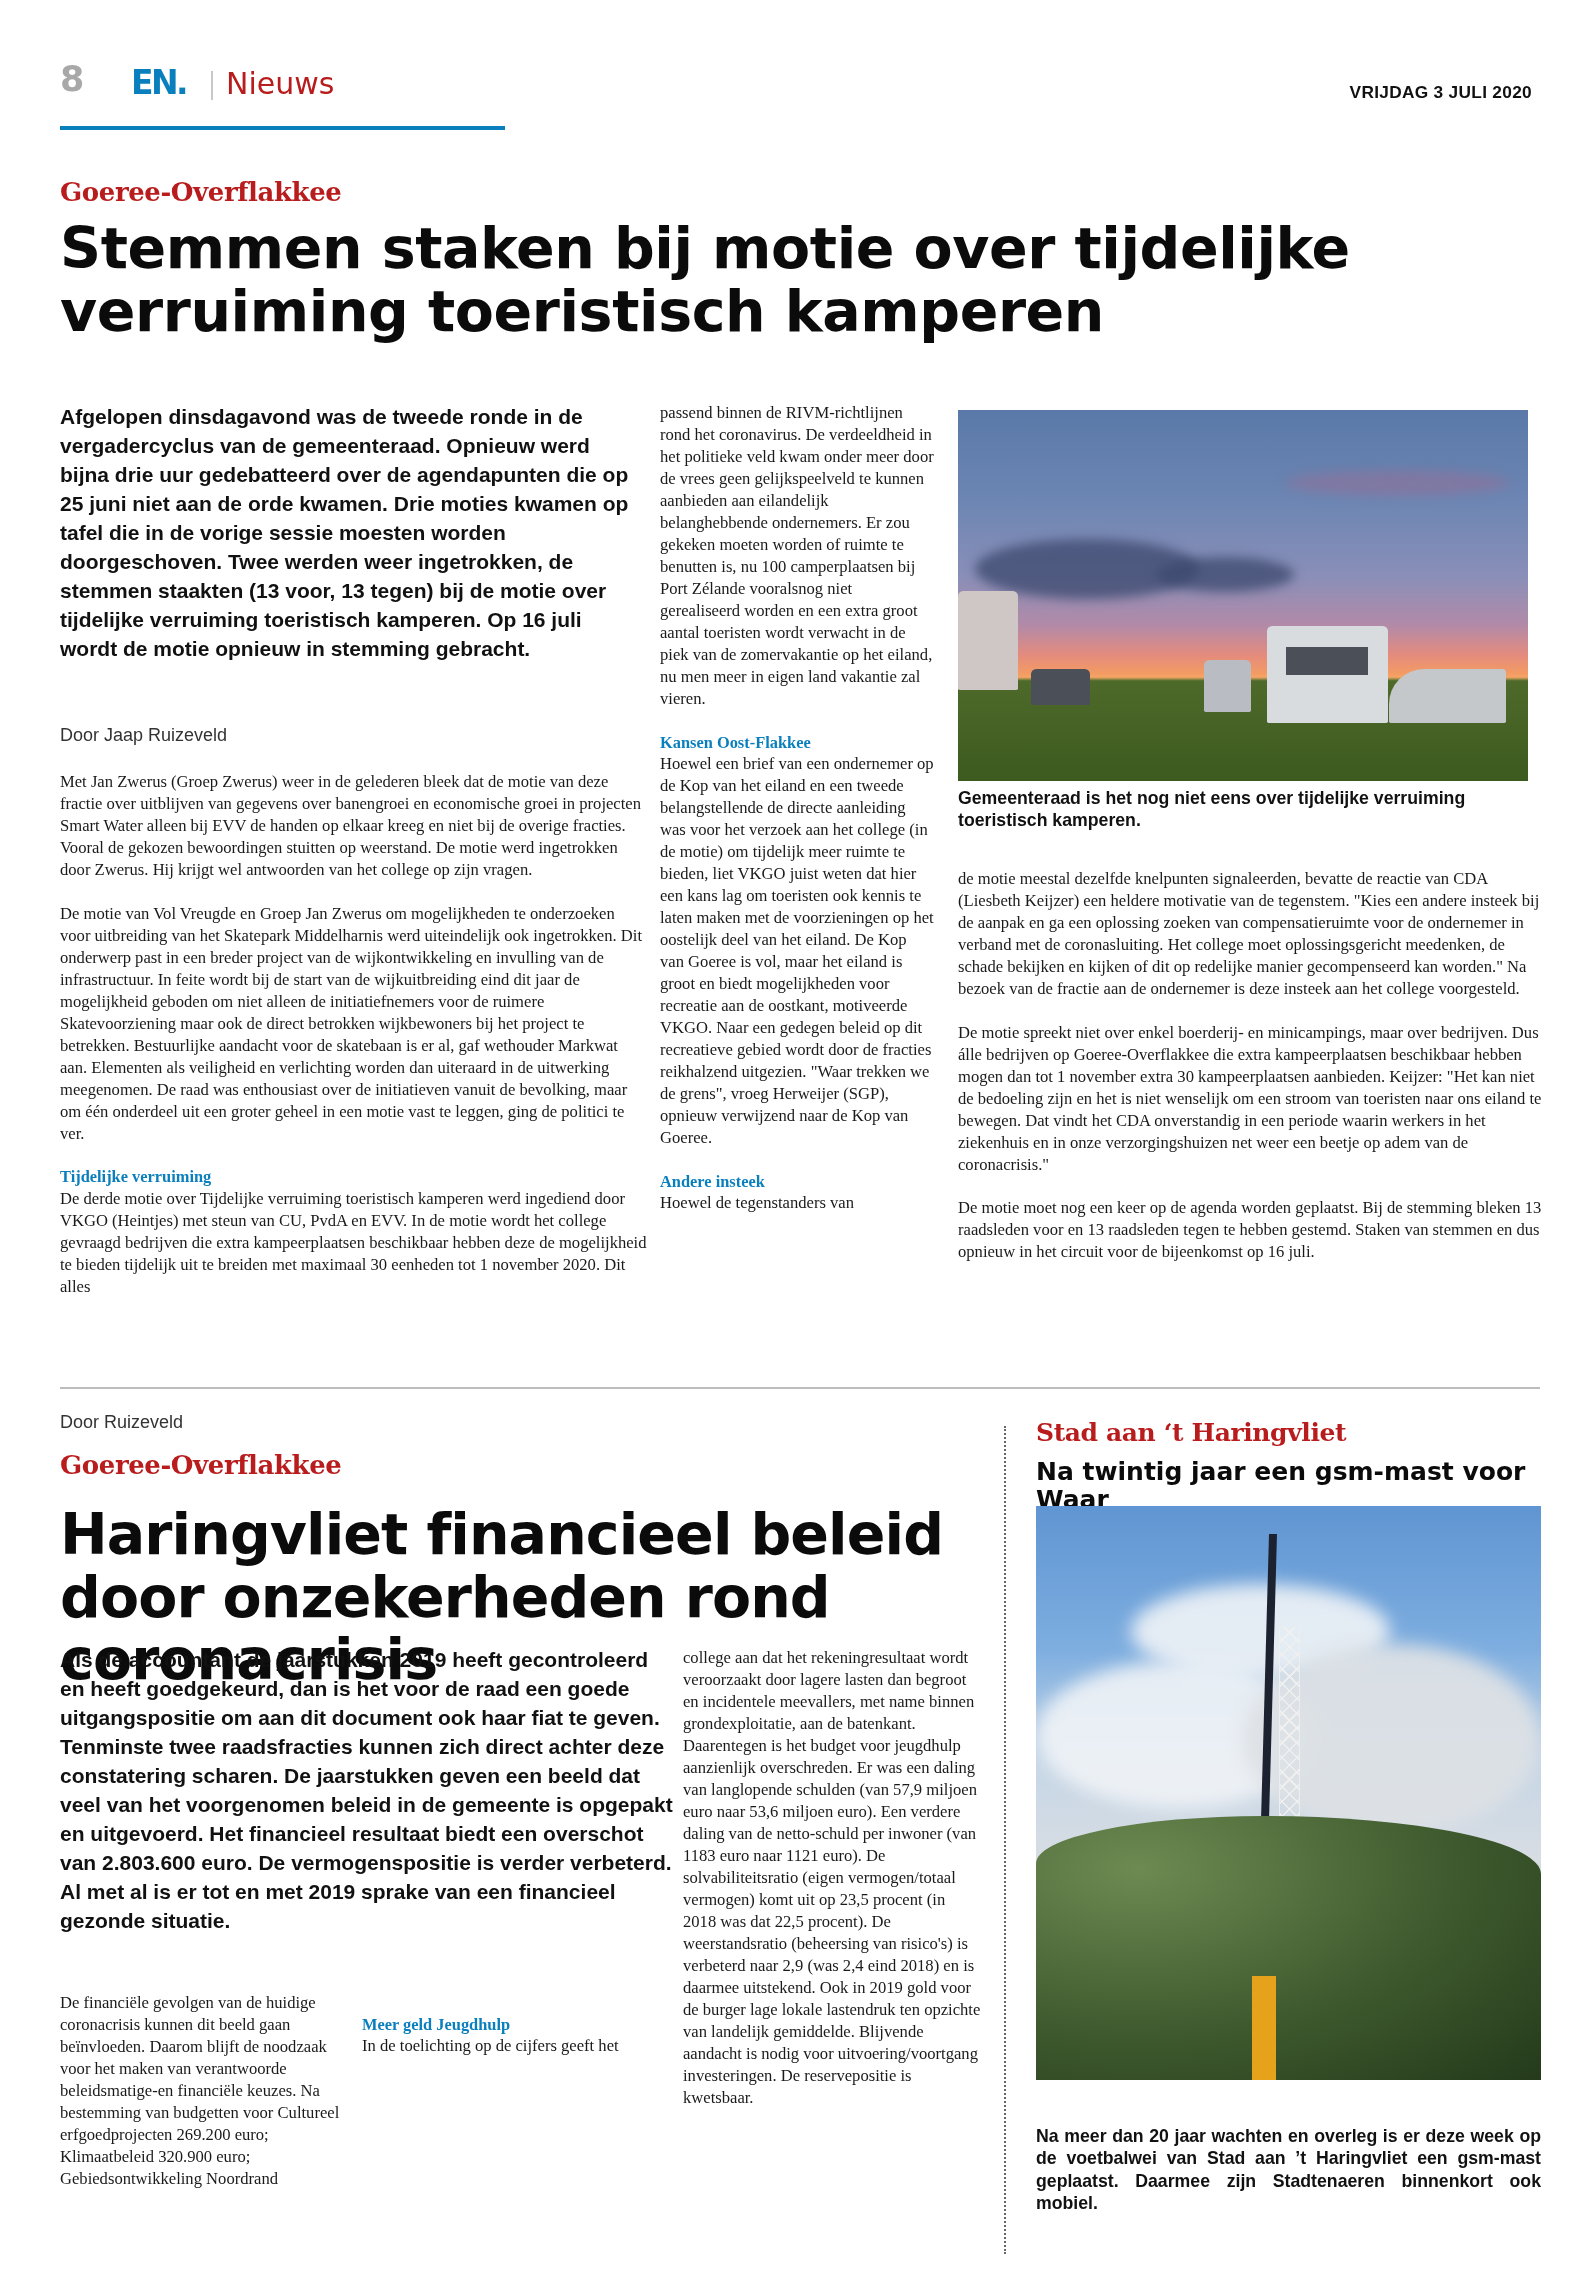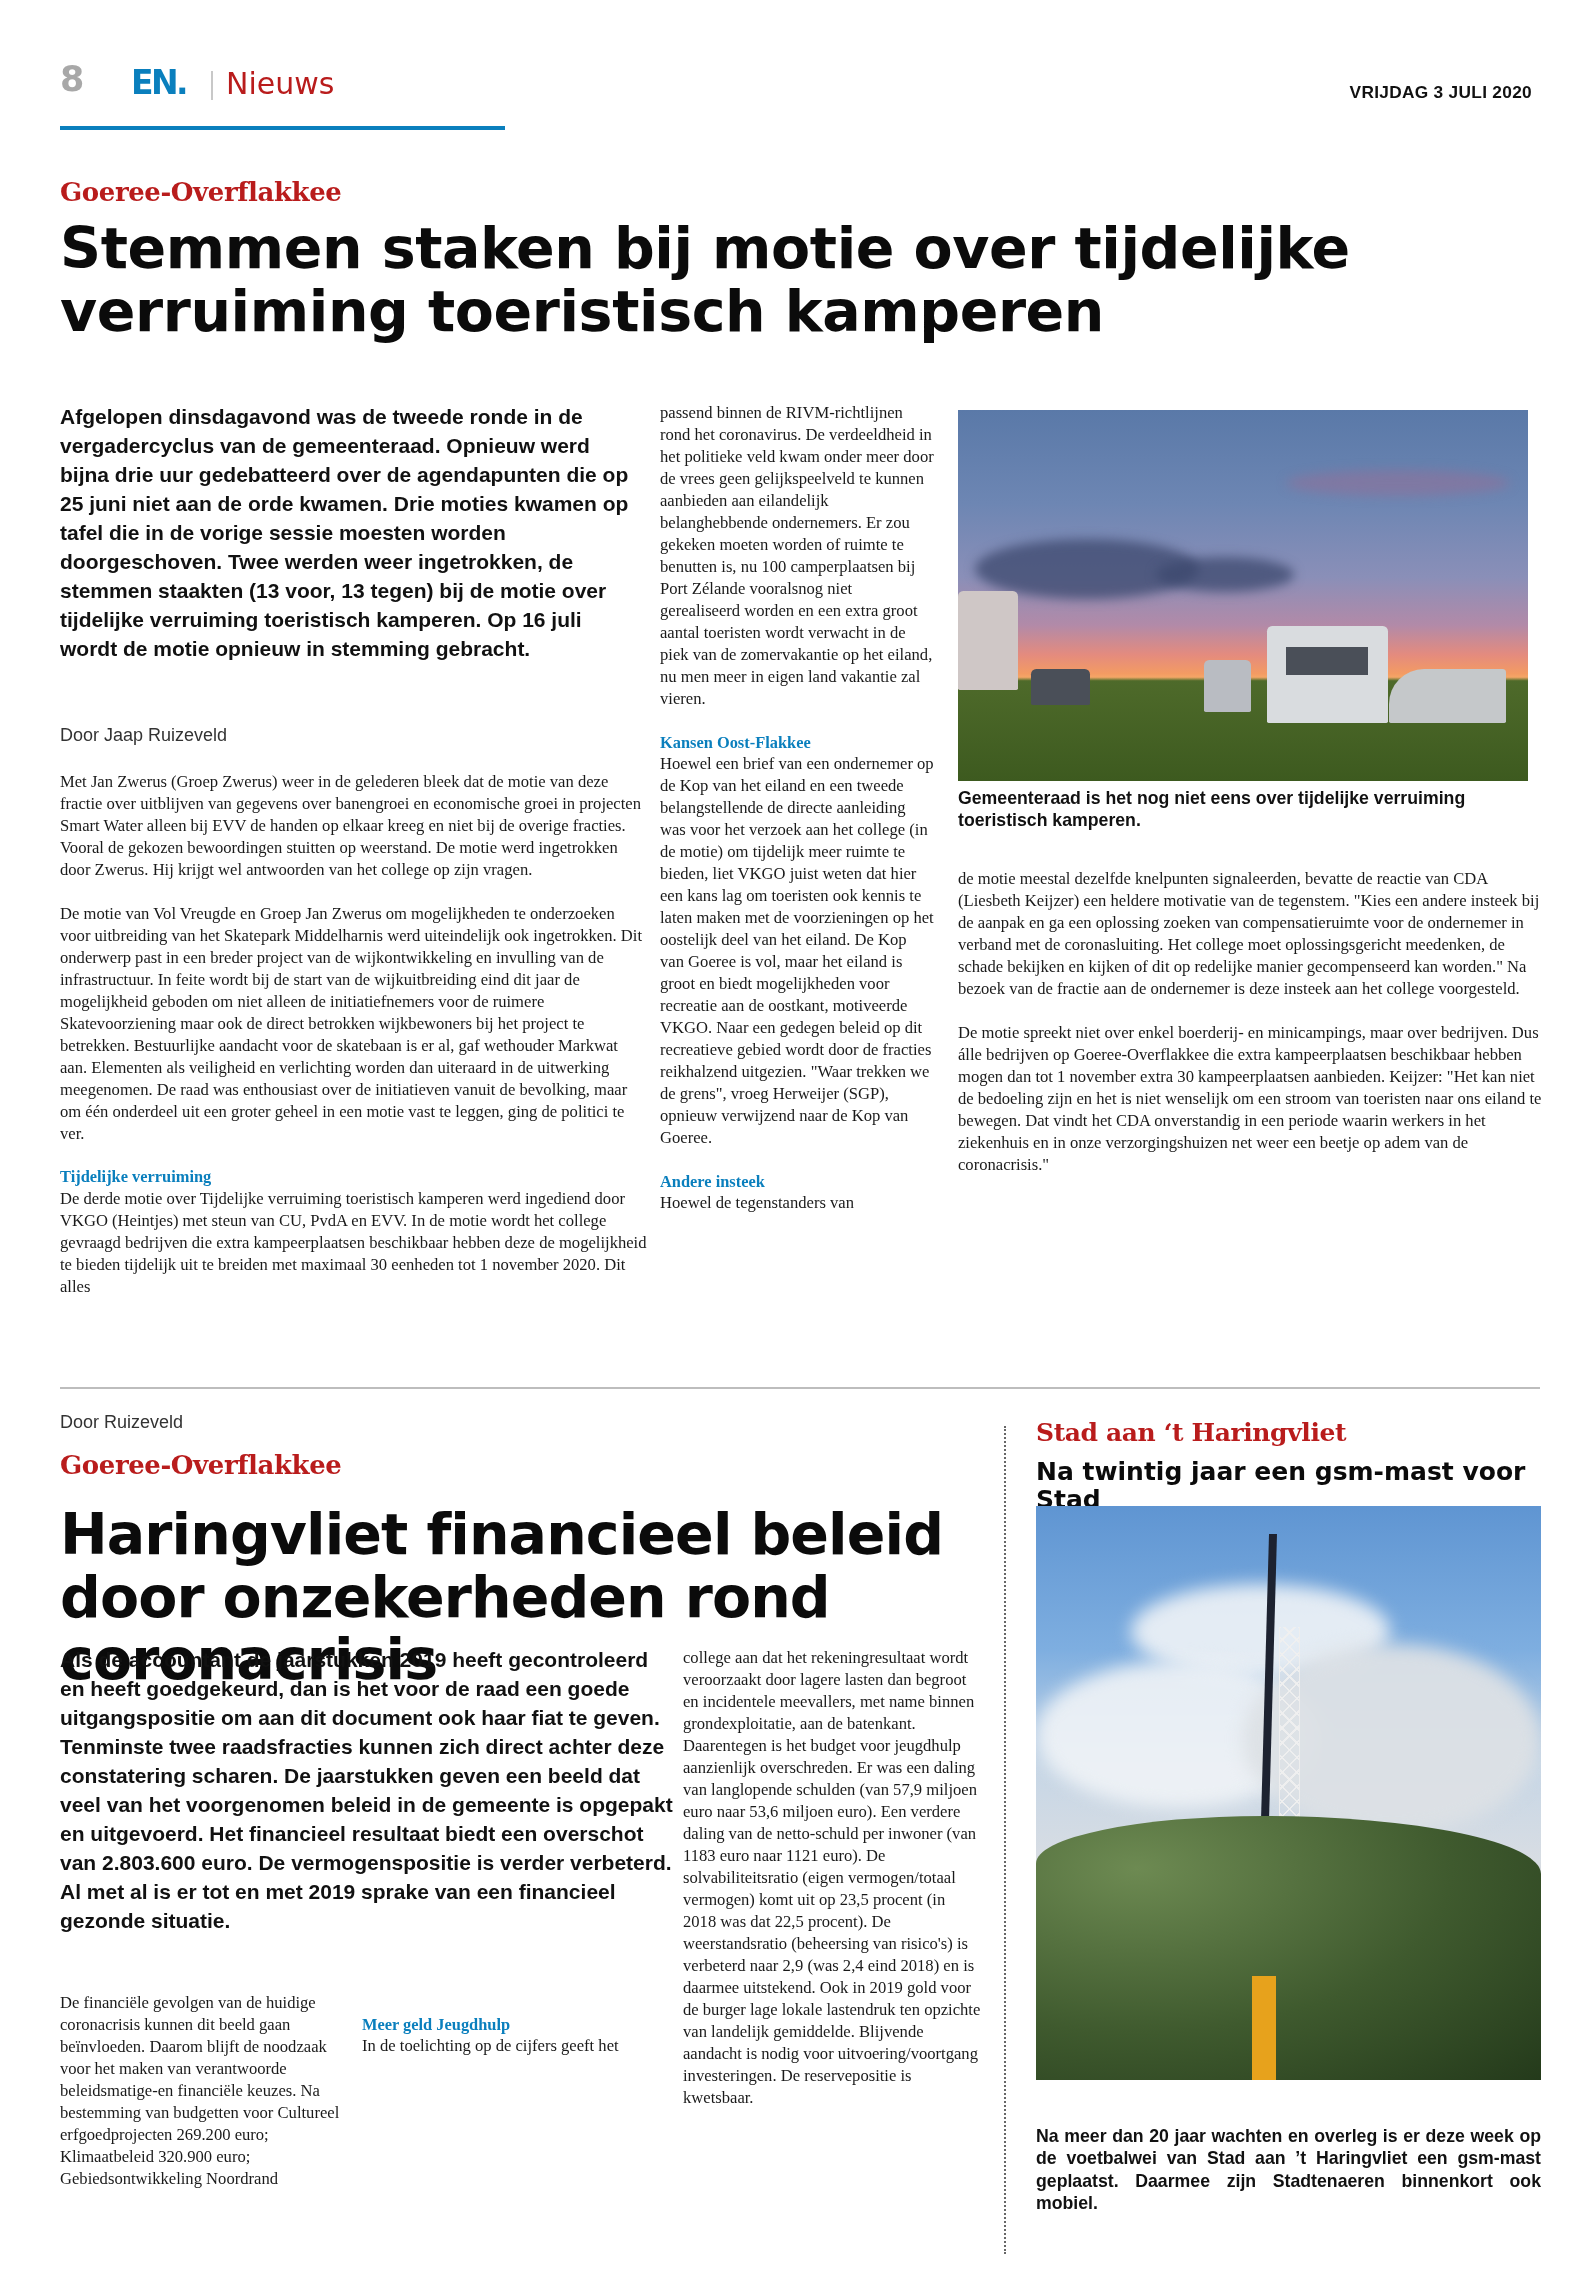--- a/index.html
+++ b/index.html
@@ -104,20 +104,21 @@
   <div class="rv" style="left:246px; top:250px; width:47px; height:52px; background:#b9bcc2;"></div>
   <div class="rv" style="left:309px; top:216px; width:121px; height:97px;"></div>
   <div class="rv-dark" style="left:328px; top:237px; width:82px; height:28px;"></div>
   <div class="rv" style="left:431px; top:259px; width:117px; height:54px; background:#c5c8ca; border-radius:35px 3.5px 1.7px 1.7px;"></div>
 </div>
 <div class="abs caption" style="left:958px; top:787px; width:570px; text-align:left;">Gemeenteraad is het nog niet eens over tijdelijke verruiming toeristisch kamperen.</div>
 
 <div class="abs body" style="left:958px; top:868px; width:587px;">
   <p>de motie meestal dezelfde knelpunten signaleerden, bevatte de reactie van CDA (Liesbeth Keijzer) een heldere motivatie van de tegenstem. "Kies een andere insteek bij de aanpak en ga een oplossing zoeken van compensatieruimte voor de ondernemer in verband met de coronasluiting. Het college moet oplossingsgericht meedenken, de schade bekijken en kijken of dit op redelijke manier gecompenseerd kan worden." Na bezoek van de fractie aan de ondernemer is deze insteek aan het college voorgesteld.</p>
   <p>De motie spreekt niet over enkel boerderij- en minicampings, maar over bedrijven. Dus álle bedrijven op Goeree-Overflakkee die extra kampeerplaatsen beschikbaar hebben mogen dan tot 1 november extra 30 kampeerplaatsen aanbieden. Keijzer: "Het kan niet de bedoeling zijn en het is niet wenselijk om een stroom van toeristen naar ons eiland te bewegen. Dat vindt het CDA onverstandig in een periode waarin werkers in het ziekenhuis en in onze verzorgingshuizen net weer een beetje op adem van de coronacrisis."</p>
+  <p>De motie moet nog een keer op de agenda worden geplaatst. Bij de stemming bleken 13 raadsleden voor en 13 raadsleden tegen te hebben gestemd. Staken van stemmen en dus opnieuw in het circuit voor de bijeenkomst op 16 juli.</p>
 </div>
 
 <div class="abs hrule"></div>
 
 <div class="abs byline" style="left:60px; top:1412px;">Door Ruizeveld</div>
 <div class="abs kicker" style="left:60px; top:1452px;">Goeree-Overflakkee</div>
 <h1 class="abs headline h1b">Haringvliet financieel beleid door onzekerheden rond coronacrisis</h1>
 
 <div class="abs lead" style="left:60px; top:1645px; width:613px;">Als de accountant de jaarstukken 2019 heeft gecontroleerd en heeft goedgekeurd, dan is het voor de raad een goede uitgangspositie om aan dit document ook haar fiat te geven. Tenminste twee raadsfracties kunnen zich direct achter deze constatering scharen. De jaarstukken geven een beeld dat veel van het voorgenomen beleid in de gemeente is opgepakt en uitgevoerd. Het financieel resultaat biedt een overschot van 2.803.600 euro. De vermogenspositie is verder verbeterd. Al met al is er tot en met 2019 sprake van een financieel gezonde situatie.</div>
 
@@ -130,21 +131,21 @@
   <p style="margin-top:0">In de toelichting op de cijfers geeft het</p>
 </div>
 
 <div class="abs body" style="left:683px; top:1647px; width:298px;">
   <p>college aan dat het rekeningresultaat wordt veroorzaakt door lagere lasten dan begroot en incidentele meevallers, met name binnen grondexploitatie, aan de batenkant. Daarentegen is het budget voor jeugdhulp aanzienlijk overschreden. Er was een daling van langlopende schulden (van 57,9 miljoen euro naar 53,6 miljoen euro). Een verdere daling van de netto-schuld per inwoner (van 1183 euro naar 1121 euro). De solvabiliteitsratio (eigen vermogen/totaal vermogen) komt uit op 23,5 procent (in 2018 was dat 22,5 procent). De weerstandsratio (beheersing van risico's) is verbeterd naar 2,9 (was 2,4 eind 2018) en is daarmee uitstekend. Ook in 2019 gold voor de burger lage lokale lastendruk ten opzichte van landelijk gemiddelde. Blijvende aandacht is nodig voor uitvoering/voortgang investeringen. De reservepositie is kwetsbaar.</p>
 </div>
 
 <div class="abs dotted"></div>
 
 <div class="abs kicker" style="left:1036px; top:1420px; font-size:25px;">Stad aan ‘t Haringvliet</div>
-<div class="abs headline" style="left:1036px; top:1458px; width:518px; font-size:25px; letter-spacing:0;">Na twintig jaar een gsm-mast voor Stad</div>
+<div class="abs headline" style="left:1036px; top:1458px; width:518px; font-size:25px; letter-spacing:0;">Na twintig jaar een gsm-mast voor Waar</div>
 
 <div class="abs photo-mast" title="Hijskraan plaatst een gsm-mast achter bomen onder een bewolkte hemel">
   <div class="mast-cloud" style="left:95px; top:78px; width:259px; height:95px;"></div>
   <div class="mast-cloud" style="left:0; top:155px; width:285px; height:147px;"></div>
   <div class="mast-cloud" style="left:207px; top:138px; width:298px; height:190px; background:rgba(220,224,229,0.95);"></div>
   <div class="boom"></div>
   <div class="tower"></div>
   <div class="trees"></div>
   <div class="crane-yellow"></div>
 </div>

